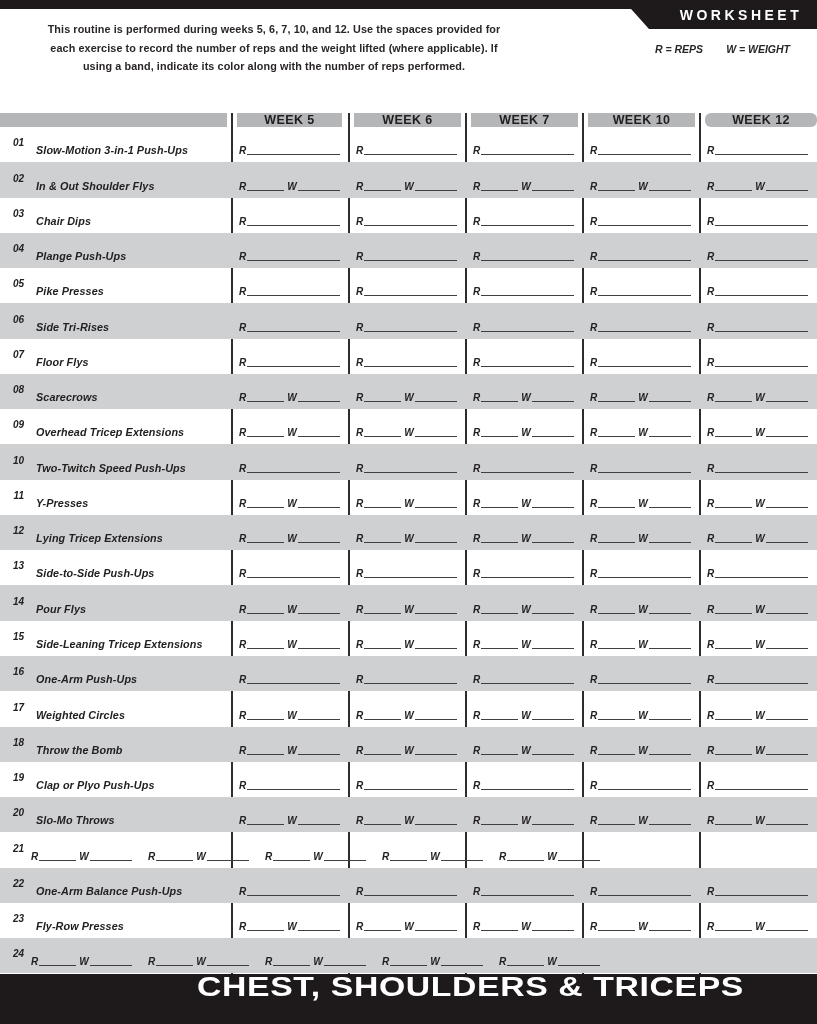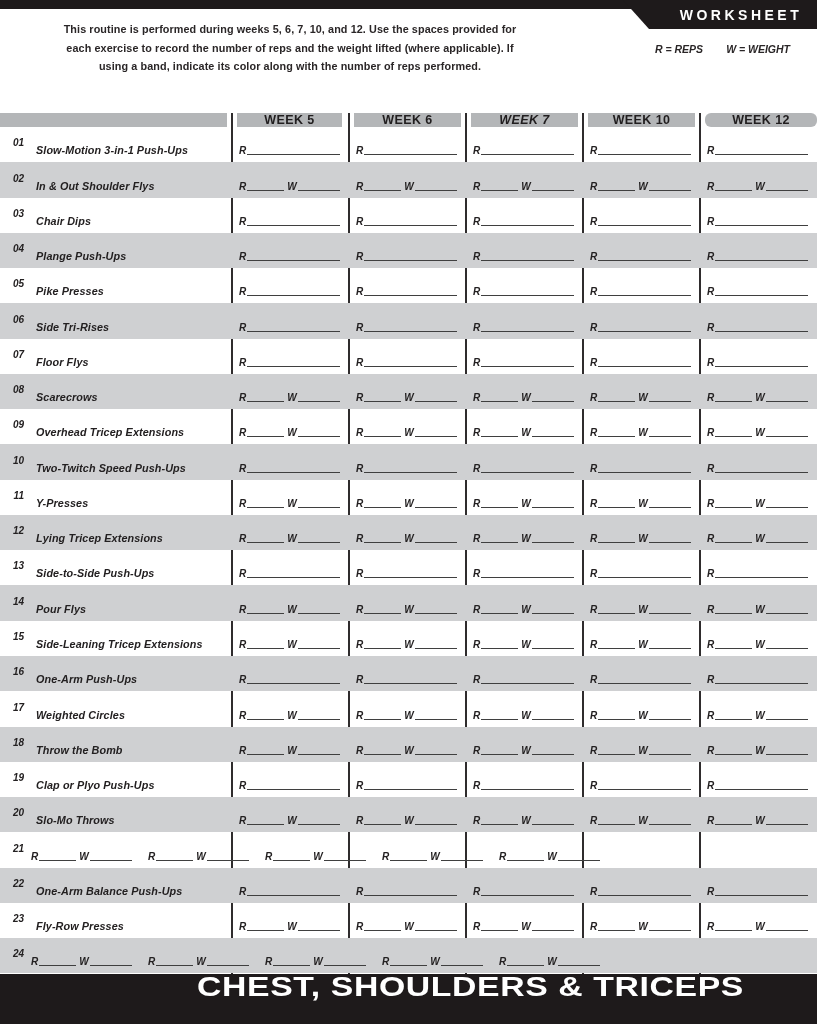--- a/index.html
+++ b/index.html
@@ -11,21 +11,21 @@
   
   .topbar { position:absolute; top:0; left:0; width:817px; height:9px; background:var(--bar,#1e1a1b); }
   .wtab {
     position:absolute; top:0; right:0; width:194px; height:29px; background:var(--bar,#1e1a1b);
     clip-path:polygon(0 0,100% 0,100% 100%,26px 100%);
     display:flex; align-items:center; justify-content:center; padding-left:42px; box-sizing:border-box;
   }
   .wtab span { color:#ffffff; font-weight:bold; font-size:14px; letter-spacing:3.5px; line-height:1; }
   
   .intro {
-    position:absolute; left:35px; top:20px; width:510px; text-align:center;
+    position:absolute; left:19px; top:20px; width:510px; text-align:center;
     font-weight:bold; font-size:10.8px; line-height:18.6px; letter-spacing:0.1px; color:#2a2627;
   }
   
   .legend {
     position:absolute; top:43px; right:27px; display:flex; gap:23px;
     font-weight:bold; font-style:italic; font-size:10.5px; color:#2a2627; white-space:nowrap;
   }
   
   .theader { position:absolute; top:113px; left:0; width:817px; height:14px; }
   .hcell {
@@ -92,21 +92,21 @@
   </div>
 
   <div class="theader" id="theader">
       <div class="hcell" style="left: 0px; width: 227px;"></div>
       <div class="hcell" style="left: 237px; width: 105px;">
         <span>WEEK 5</span>
       </div>
       <div class="hcell" style="left: 354px; width: 107px;">
         <span>WEEK 6</span>
       </div>
-      <div class="hcell" style="left: 471px; width: 107px; font-style: italic;">
+      <div class="hcell" style="left: 471px; width: 107px;">
         <span>WEEK 7</span>
       </div>
       <div class="hcell" style="left: 588px; width: 107px;">
         <span>WEEK 10</span>
       </div>
       <div class="hcell" style="left: 705px; width: 112px; border-radius: 6px;">
         <span>WEEK 12</span>
       </div>
     </div>
   <div id="vlines">

